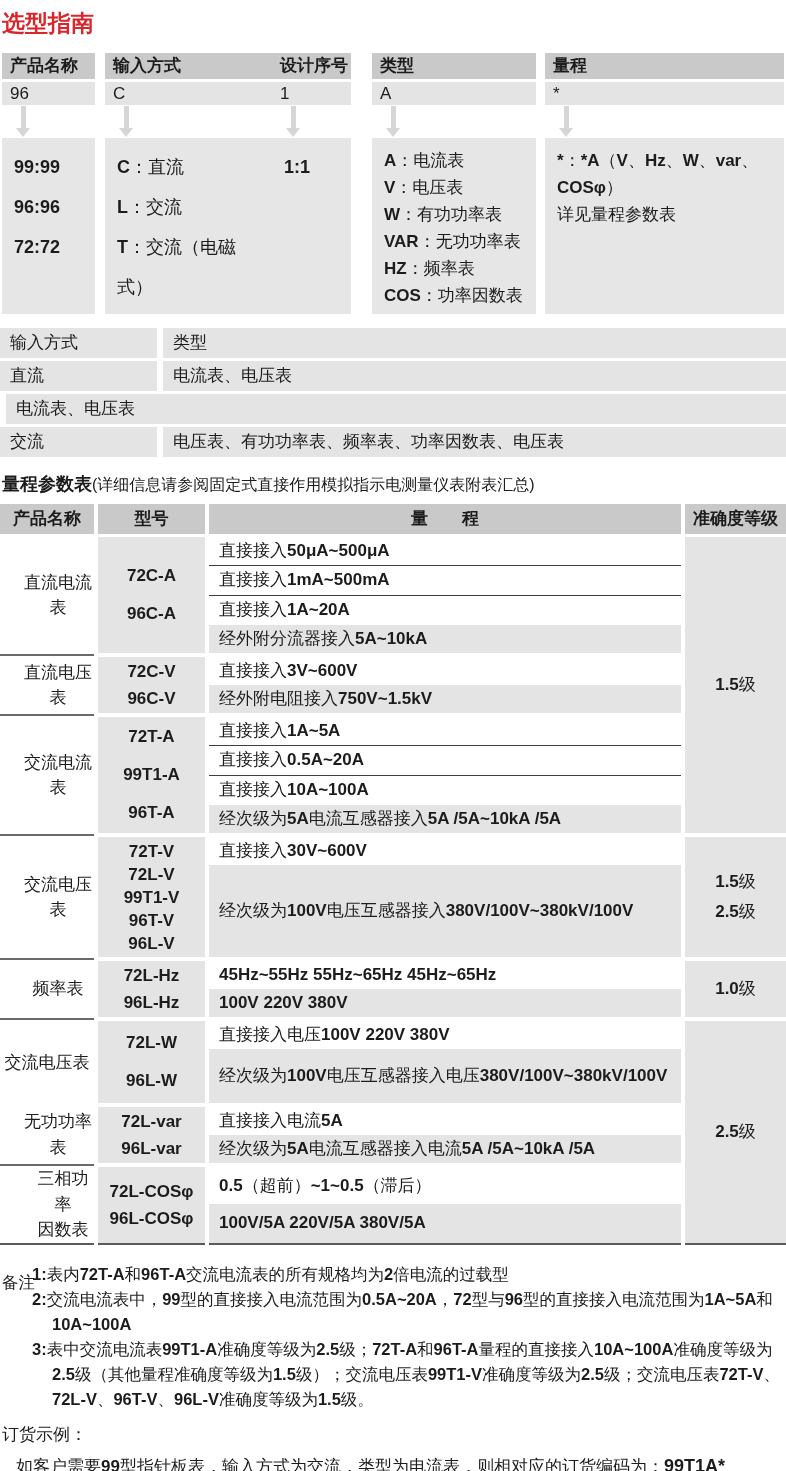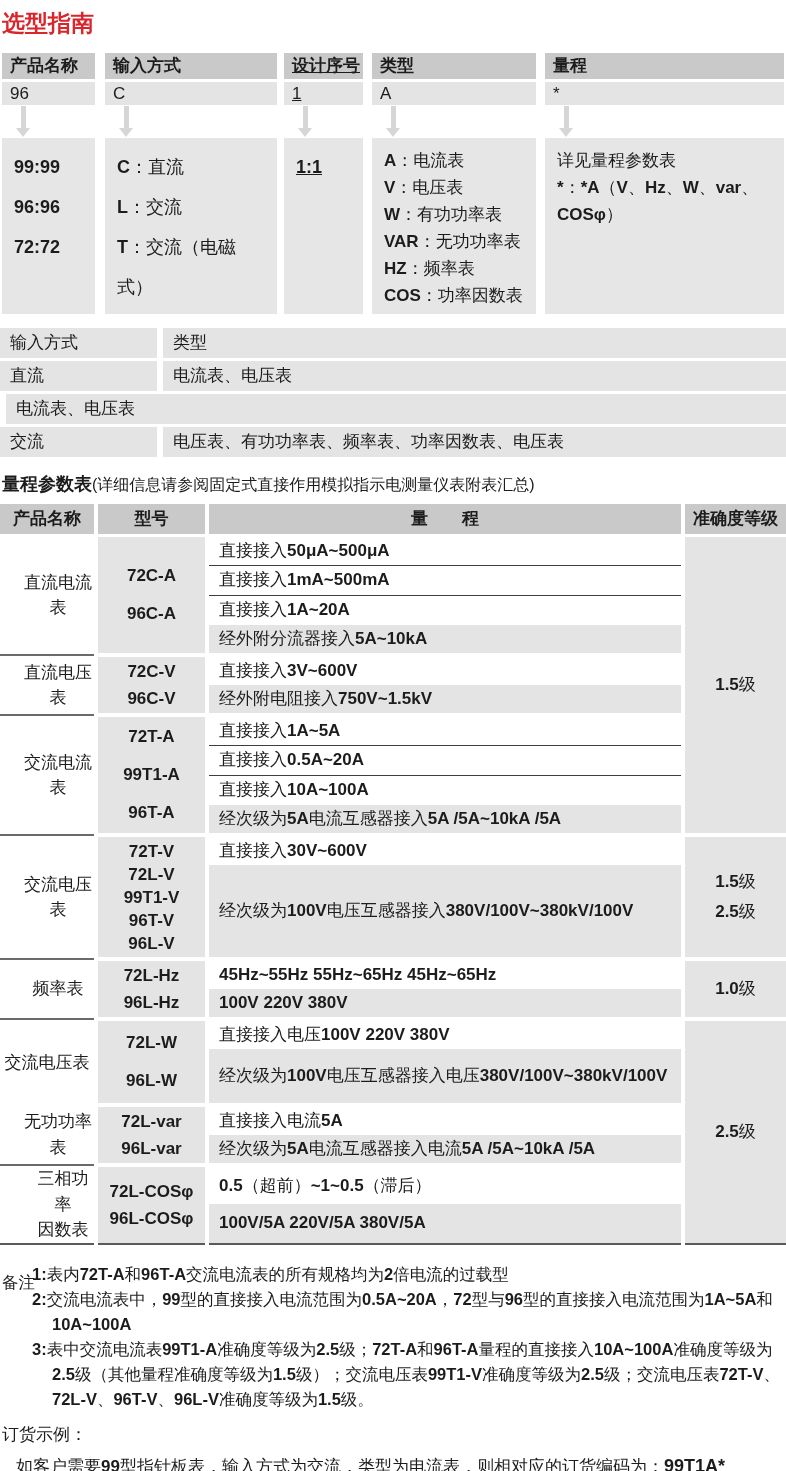--- a/index.html
+++ b/index.html
@@ -98,21 +98,21 @@
         <div class="arrow">
           <div class="stem"></div>
           <div class="head"></div>
         </div>
         <div class="tdetail sparse">
           <div class="dline"><b>C</b>：直流</div>
           <div class="dline"><b>L</b>：交流</div>
           <div class="dline"><b>T</b>：交流（电磁式）</div>
         </div>
       </div>
-      <div class="tcol" style="left: 284px; width: 79px; text-decoration: underline;">
+      <div class="tcol" style="left: 272px; width: 79px;">
         <div class="tcell thead">设计序号</div>
         <div class="tcell tval">1</div>
         <div class="arrow">
           <div class="stem"></div>
           <div class="head"></div>
         </div>
         <div class="tdetail sparse">
           <div class="dline"><b>1:1</b></div>
         </div>
       </div>
@@ -133,22 +133,22 @@
         </div>
       </div>
       <div class="tcol" style="left: 545px; width: 239px;">
         <div class="tcell thead">量程</div>
         <div class="tcell tval">*</div>
         <div class="arrow">
           <div class="stem"></div>
           <div class="head"></div>
         </div>
         <div class="tdetail dense wrap">
+          <div class="dline"><b>*</b>：<b>*A</b>（<b>V</b>、<b>Hz</b>、<b>W</b>、<b>var</b>、<b>COSφ</b>）</div>
           <div class="dline">详见量程参数表</div>
-          <div class="dline"><b>*</b>：<b>*A</b>（<b>V</b>、<b>Hz</b>、<b>W</b>、<b>var</b>、<b>COSφ</b>）</div>
         </div>
       </div>
     </div>
 
   <div class="itable" id="input-type-table">
       <div class="irow">
         <div class="ic ic1">输入方式</div>
         <div class="ic ic2">类型</div>
       </div>
       <div class="irow">

